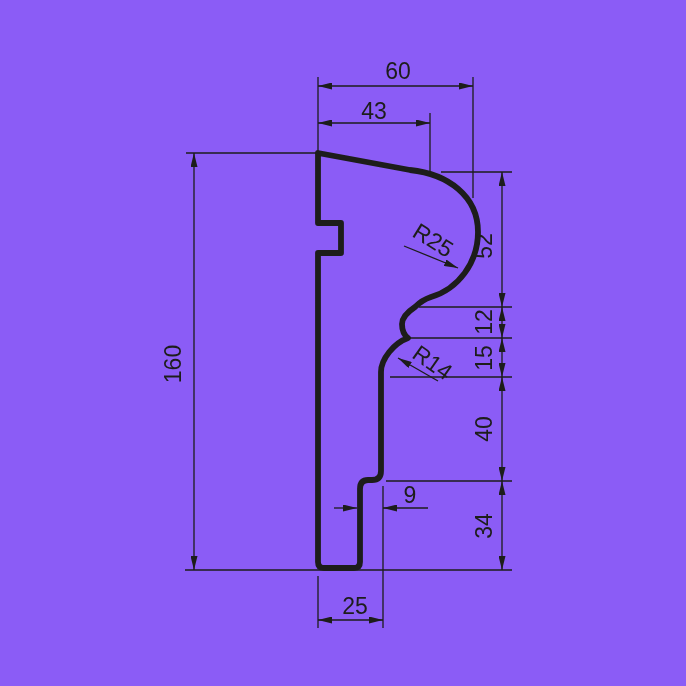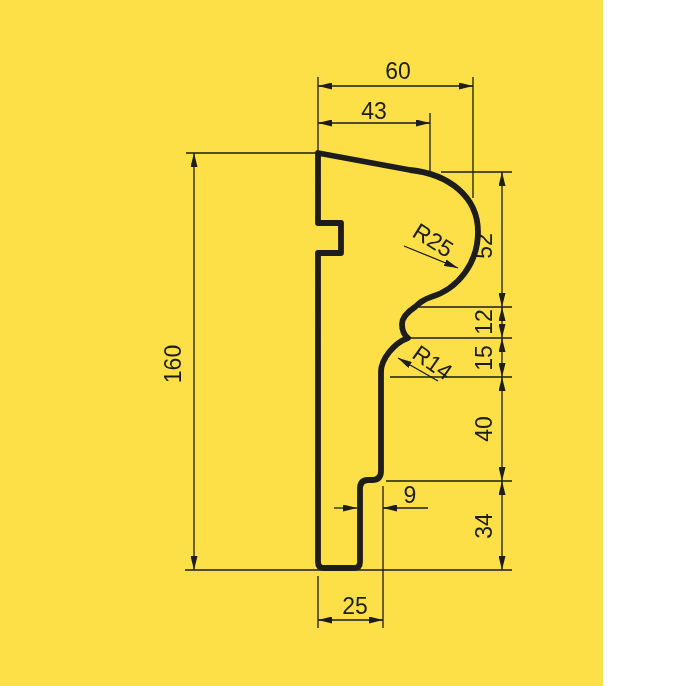--- a/index.html
+++ b/index.html
@@ -1,20 +1,20 @@
 <!DOCTYPE html>
 <html><head>
 <meta charset="utf-8">
 <style>
   html, body { margin: 0; padding: 0; background: #ffffff; }
   .canvas {
     position: relative;
-    width: 603px;
+    width: 686px;
     height: 686px;
-    background: #fde047;
+    background: #8b5cf6;
     overflow: hidden;
   }
   svg { display: block; }
   .thin  { stroke: #1d1d1b; stroke-width: 1.3; fill: none; }
   .dim   { stroke: #1d1d1b; stroke-width: 1.3; fill: none; }
   .profile {
     stroke: #1d1d1b;
     stroke-width: 5.8;
     fill: none;
     stroke-linecap: round;

